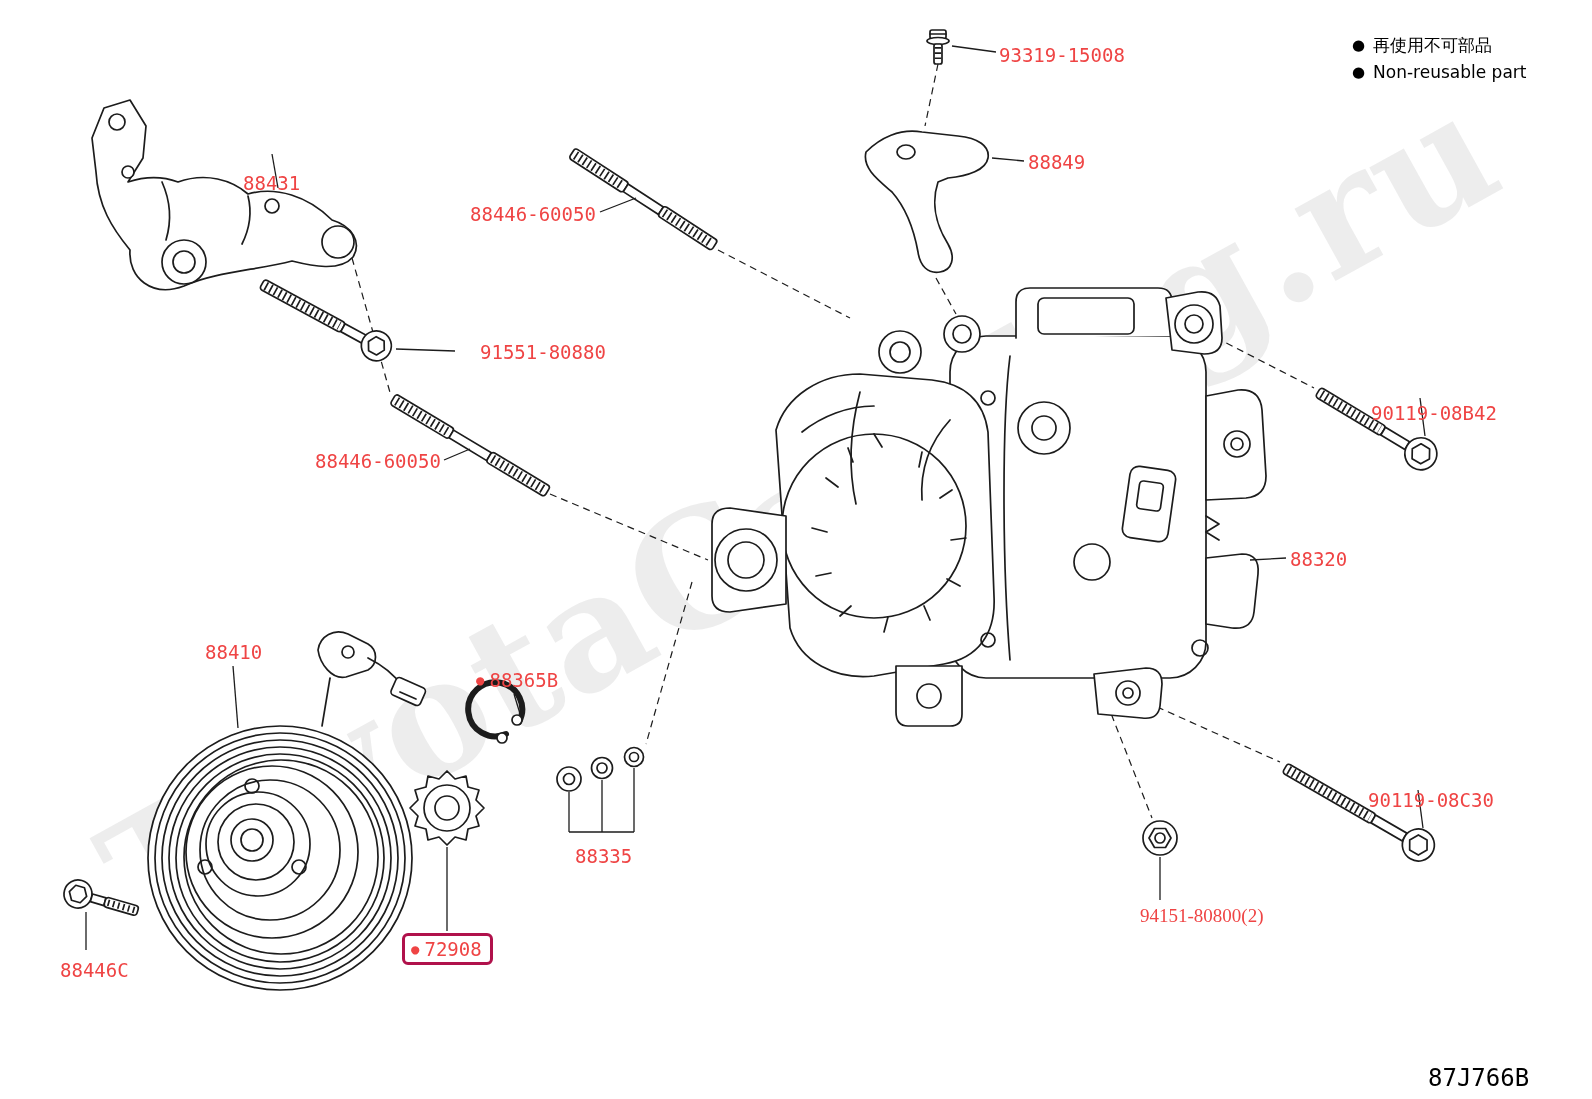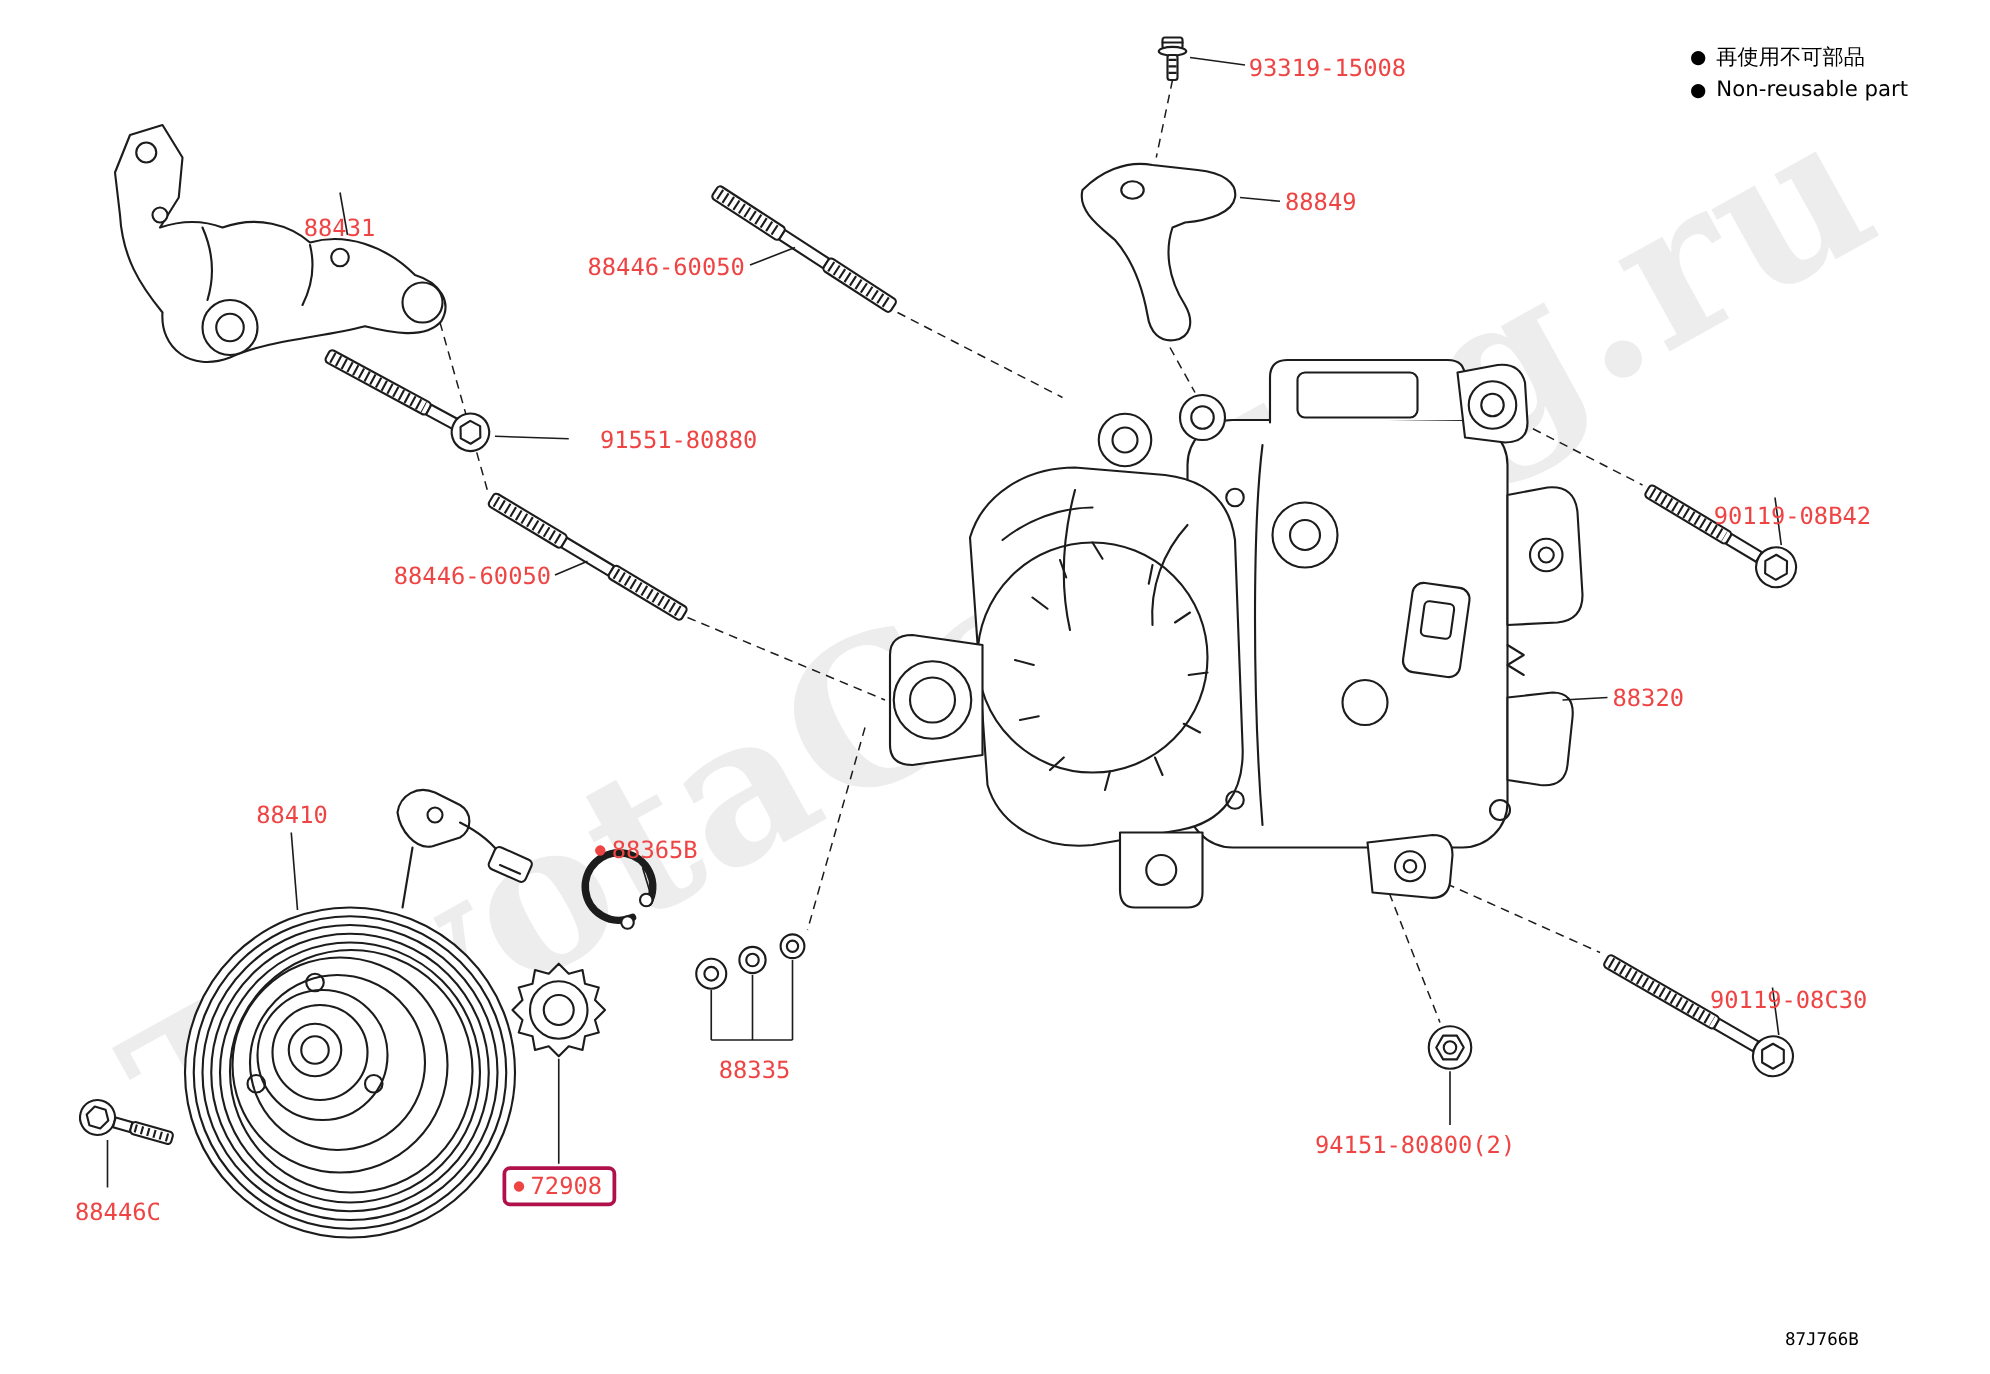--- a/index.html
+++ b/index.html
@@ -23,21 +23,21 @@
   .hl {
     border:3px solid #b0114b; border-radius:6px;
     padding:1px 8px 1px 6px; background:#fff;
   }
   .legend {
     position:absolute; left:1352px; top:34px; display:flex; flex-direction:column;
     gap:5px; font-family:"DejaVu Sans", sans-serif; font-size:17px;
   }
   .legend-row { display:flex; align-items:center; gap:8px; }
   .legend .dot { font-size:15px; line-height:1; }
-  .code { position:absolute; left:1428px; top:1064px; font-size:14px; }
+  .code { position:absolute; left:1428px; top:1064px; font-size:24px; }
 
   
   .ln { stroke:#1c1c1c; stroke-width:1.7px; fill:none; stroke-linejoin:round; stroke-linecap:round; }
   .fw { fill:#ffffff; }
   .lead { stroke:#1c1c1c; stroke-width:1.3px; fill:none; }
   .dash { stroke:#1c1c1c; stroke-width:1.2px; fill:none; stroke-dasharray:7 5; }
   .thread { stroke:#1c1c1c; stroke-width:9px; fill:none; stroke-dasharray:1.7 3.5; }
   .thread-sm { stroke-width:6.5px; }
   .ring { stroke:#1c1c1c; stroke-width:6px; fill:none; stroke-linecap:round; }
 </style>
@@ -262,21 +262,21 @@
   </div>
 
   <div class="lbl" style="left:575px; top:844px;text-align:right;">88335</div>
 
   <div class="lbl hl" style="left:402px; top:933px;">
     <span class="dot">●</span>
     <span>72908</span>
   </div>
 
   <div class="lbl" style="left:60px; top:958px;">88446C</div>
-  <div class="lbl" style="left:1052px; top:904px;">94151-80800(2)</div>
+  <div class="lbl" style="left:1140px; top:904px;font-family:Liberation Serif, serif;">94151-80800(2)</div>
   <div class="lbl" style="left:1368px; top:766px;margin-top:22px;">90119-08C30</div>
 
   <div class="legend">
     <div class="legend-row">
       <span class="dot">●</span>
       <span>再使用不可部品</span>
     </div>
     <div class="legend-row">
       <span class="dot">●</span>
       <span>Non-reusable part</span>

